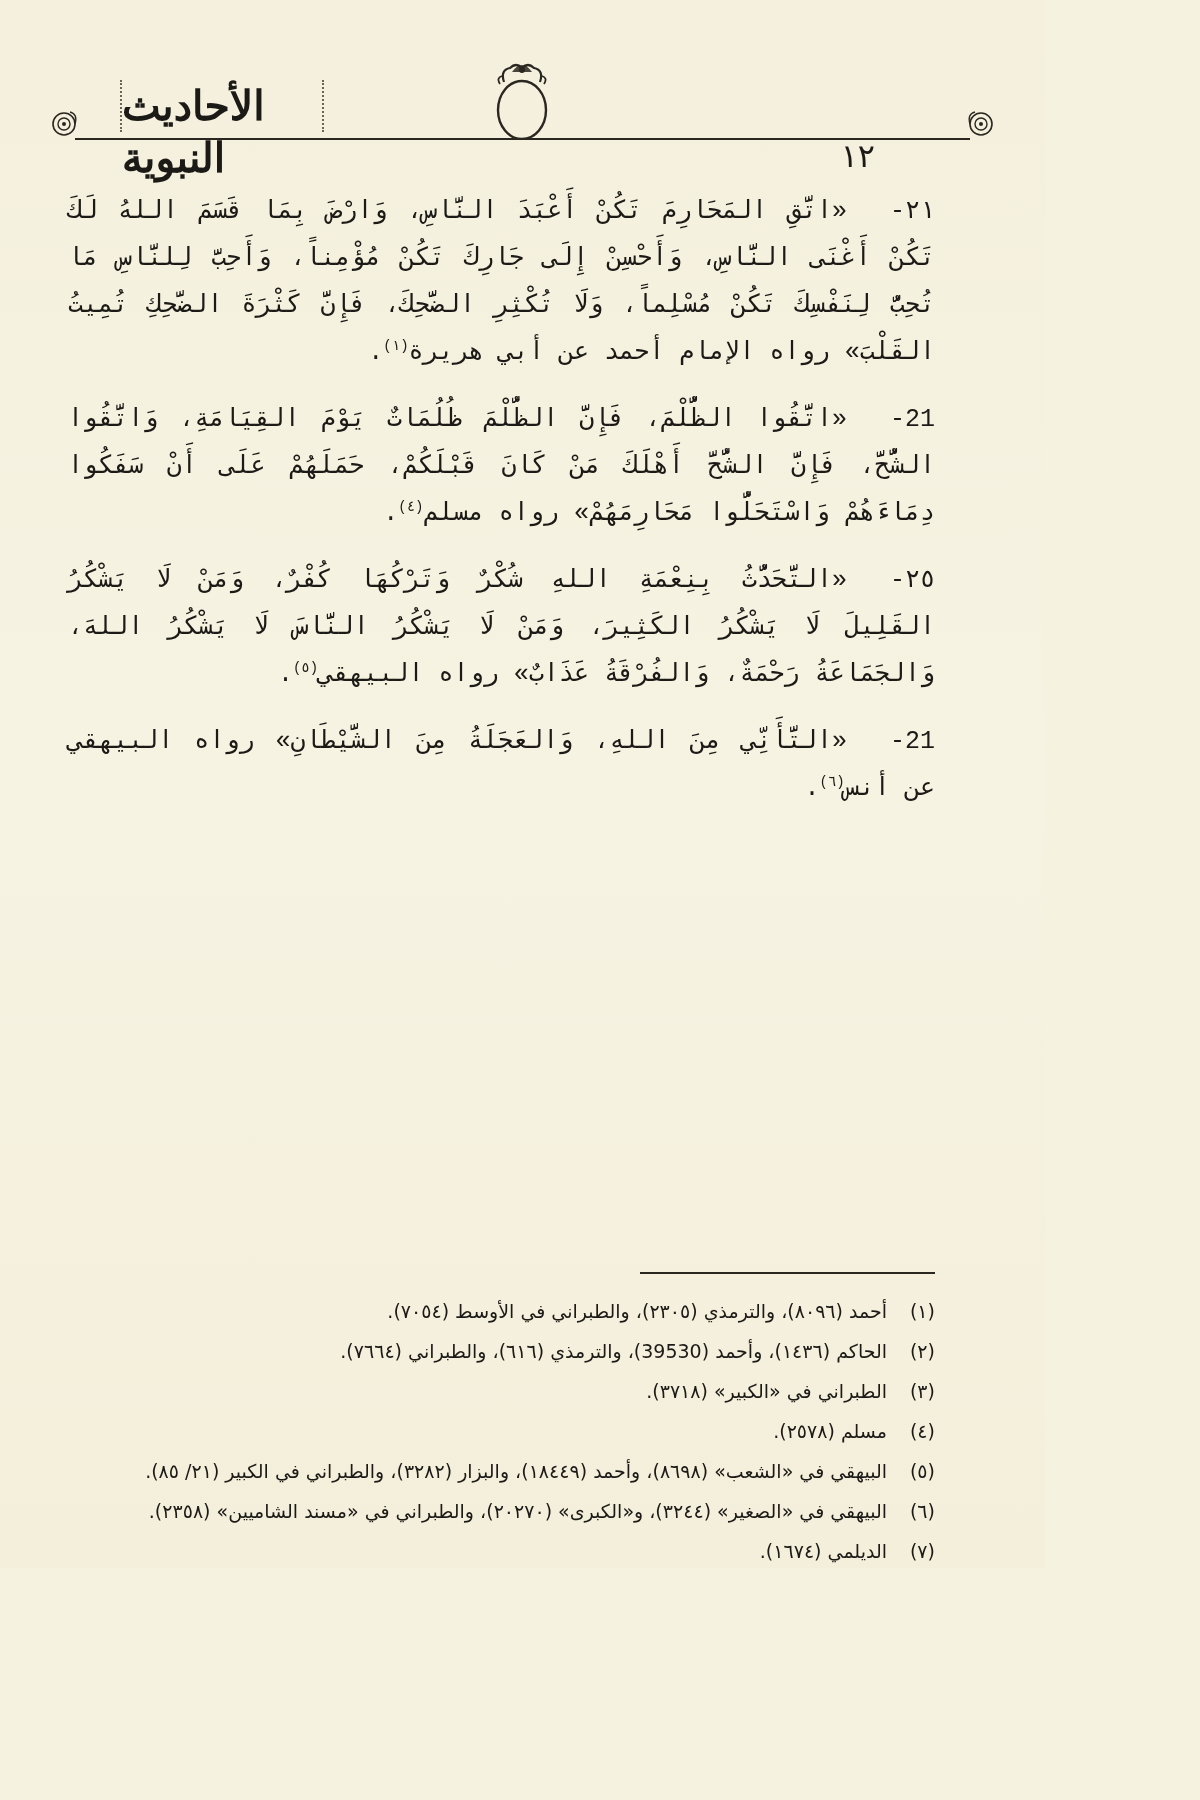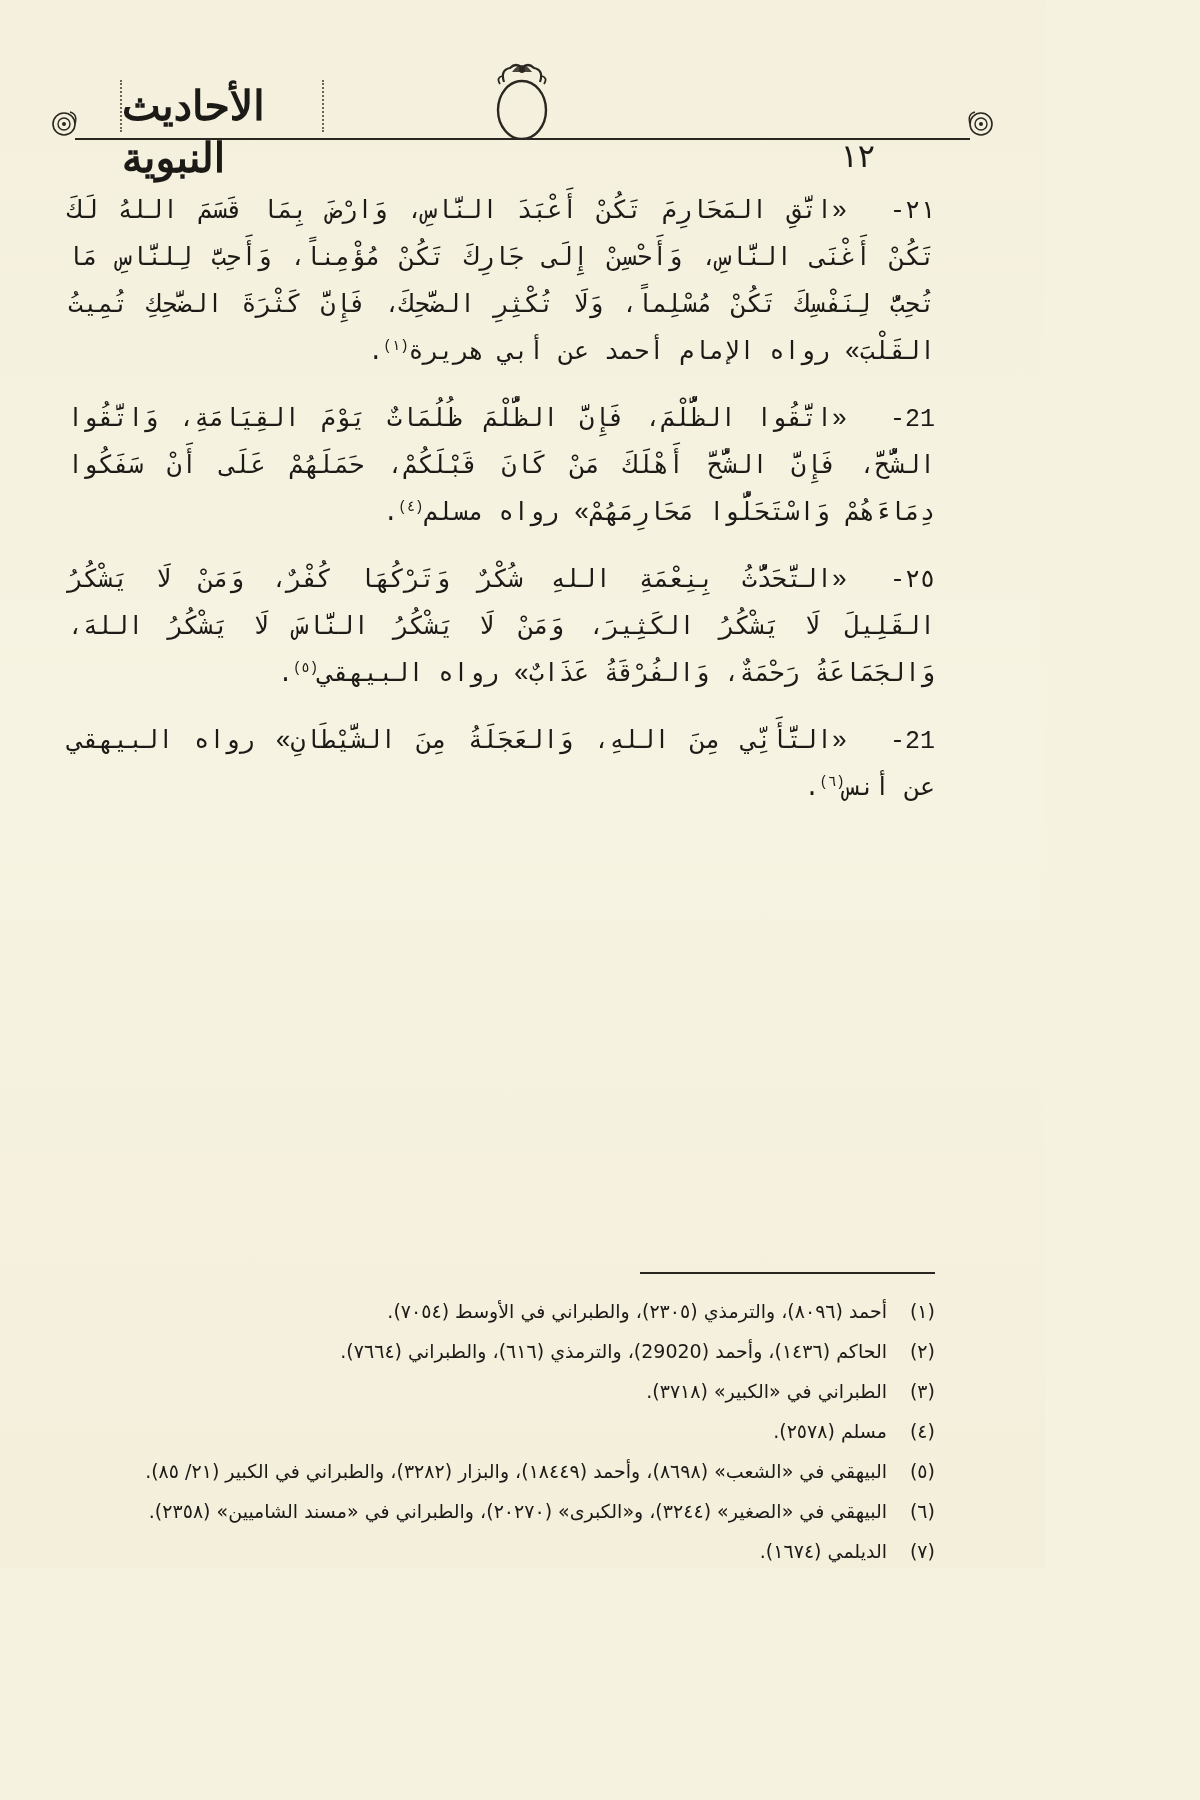--- a/index.html
+++ b/index.html
@@ -185,21 +185,21 @@
 
   <div class="fn-rule"></div>
 
   <div class="footnotes">
     <div class="fn">
       <span class="fn-num">(١)</span>
       <span class="fn-text">أحمد (٨٠٩٦)، والترمذي (٢٣٠٥)، والطبراني في الأوسط (٧٠٥٤).</span>
     </div>
     <div class="fn">
       <span class="fn-num">(٢)</span>
-      <span class="fn-text">الحاكم (١٤٣٦)، وأحمد (29020)، والترمذي (٦١٦)، والطبراني (٧٦٦٤).</span>
+      <span class="fn-text">الحاكم (١٤٣٦)، وأحمد (39530)، والترمذي (٦١٦)، والطبراني (٧٦٦٤).</span>
     </div>
     <div class="fn">
       <span class="fn-num">(٣)</span>
       <span class="fn-text">الطبراني في «الكبير» (٣٧١٨).</span>
     </div>
     <div class="fn">
       <span class="fn-num">(٤)</span>
       <span class="fn-text">مسلم (٢٥٧٨).</span>
     </div>
     <div class="fn">

